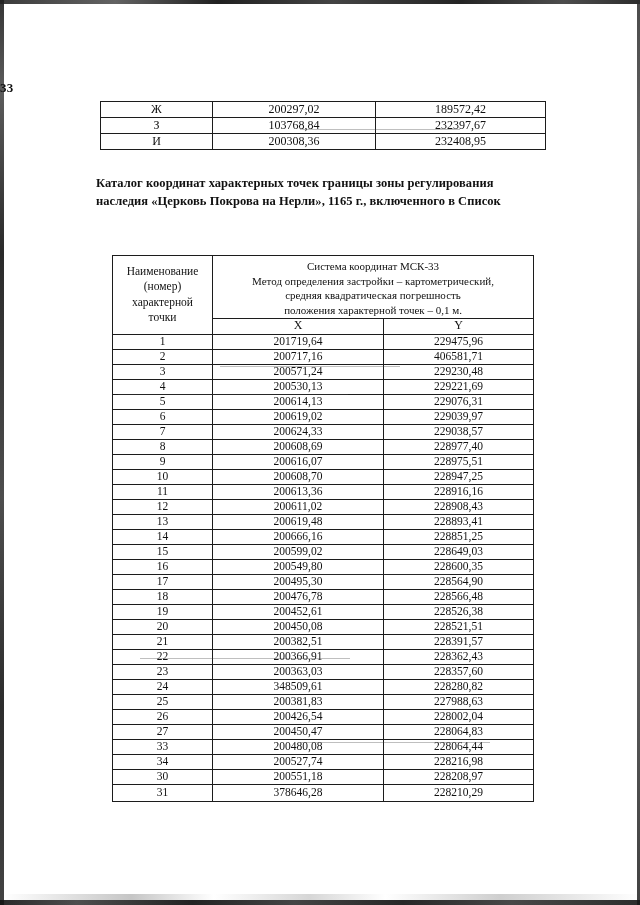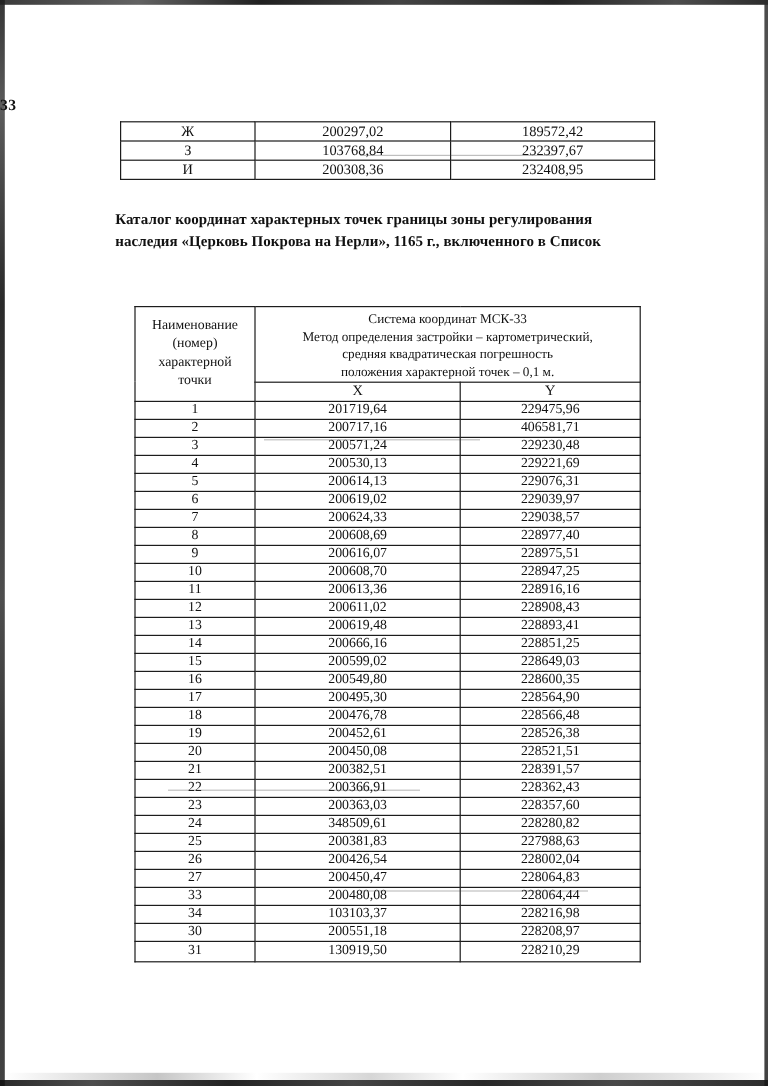--- a/index.html
+++ b/index.html
@@ -356,31 +356,31 @@
         <td class="data-cell">200450,47</td>
         <td class="data-cell">228064,83</td>
       </tr>
       <tr>
         <td class="data-cell">33</td>
         <td class="data-cell">200480,08</td>
         <td class="data-cell">228064,44</td>
       </tr>
       <tr>
         <td class="data-cell">34</td>
-        <td class="data-cell">103103,37</td>
+        <td class="data-cell">200527,74</td>
         <td class="data-cell">228216,98</td>
       </tr>
       <tr>
         <td class="data-cell">30</td>
         <td class="data-cell">200551,18</td>
         <td class="data-cell">228208,97</td>
       </tr>
       <tr class="last-row">
         <td class="data-cell">31</td>
-        <td class="data-cell">130919,50</td>
+        <td class="data-cell">378646,28</td>
         <td class="data-cell">228210,29</td>
       </tr>
     </tbody>
 </table>
 
 <div class="streak" style="top:129px;  left:300px; width:160px;"></div>
 <div class="streak" style="top:366px;  left:220px; width:180px;"></div>
 <div class="streak" style="top:394px;  left:118px; width:230px;"></div>
 <div class="streak" style="top:574px;  left:250px; width:200px;"></div>
 <div class="streak" style="top:658px;  left:140px; width:210px;"></div>

